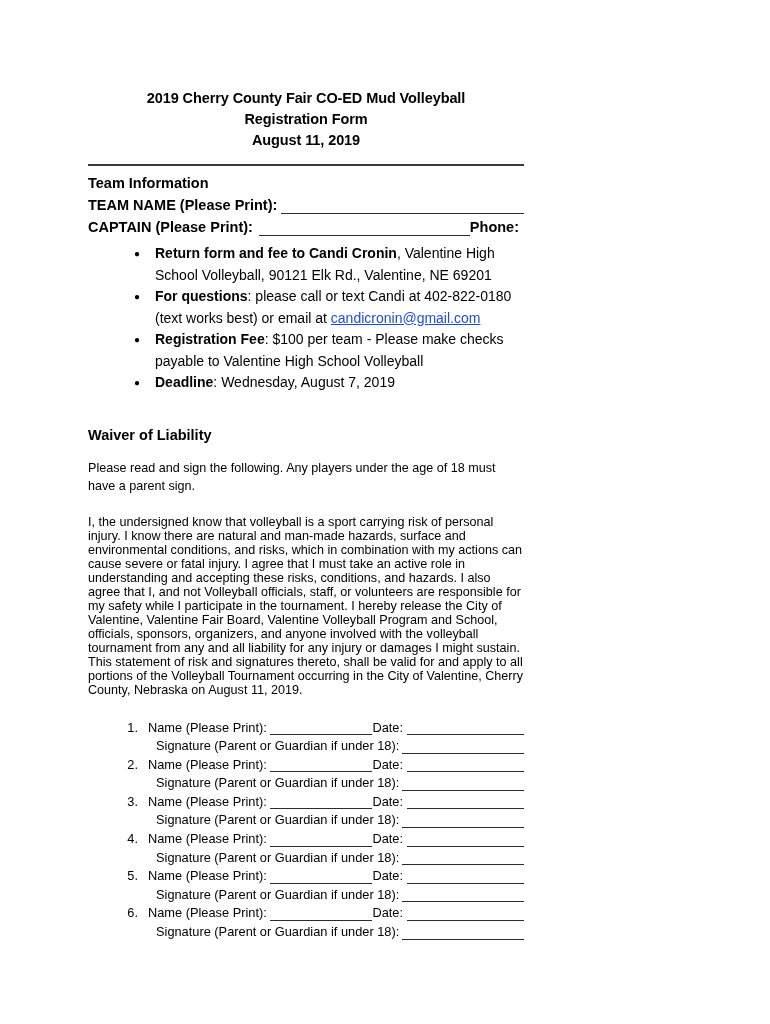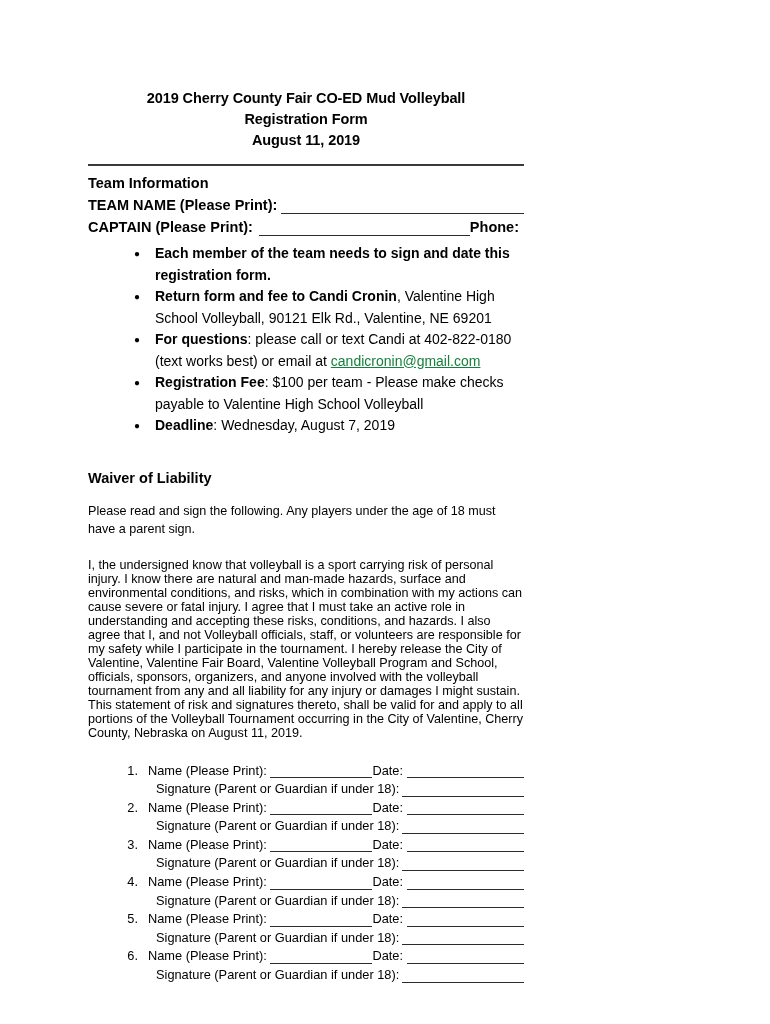--- a/index.html
+++ b/index.html
@@ -90,21 +90,21 @@
   ul.bullets > li::before {
     content: "\25CF";
     position: absolute;
     left: 0;
     top: -0.5px;
     font-size: 10px;
     line-height: 22px;
   }
   .b { font-weight: bold; }
   a.email {
-    color: #15803d;
+    color: #1d4ed8;
     text-decoration: underline;
   }
 
   
   .waiver-intro {
     font-size: 12.6px;
     line-height: 18px;
     margin-top: 13px;
   }
   .waiver-body {
@@ -176,23 +176,20 @@
 
   <div class="field-row">
     <span class="field-label">CAPTAIN (Please Print):</span>
     <span class="field-line w-captain"></span>
     <span class="phone-label">Phone:</span>
     <span class="field-line w-phone"></span>
   </div>
 
   <ul class="bullets">
     <li>
-      <span class="b">Each member of the team needs to sign and date this registration form.</span><span></span>
-    </li>
-    <li>
       <span class="b">Return form and fee to Candi Cronin</span><span>, Valentine High School Volleyball, 90121 Elk Rd., Valentine, NE 69201</span>
     </li>
     <li>
       <span class="b">For questions</span><span>: please call or text Candi at 402-822-0180 (text works best) or email at </span><a class="email" href="#">candicronin@gmail.com</a>
     </li>
     <li>
       <span class="b">Registration Fee</span><span>: $100 per team - Please make checks payable to Valentine High School Volleyball</span>
     </li>
     <li>
       <span class="b">Deadline</span><span>: Wednesday, August 7, 2019</span>

